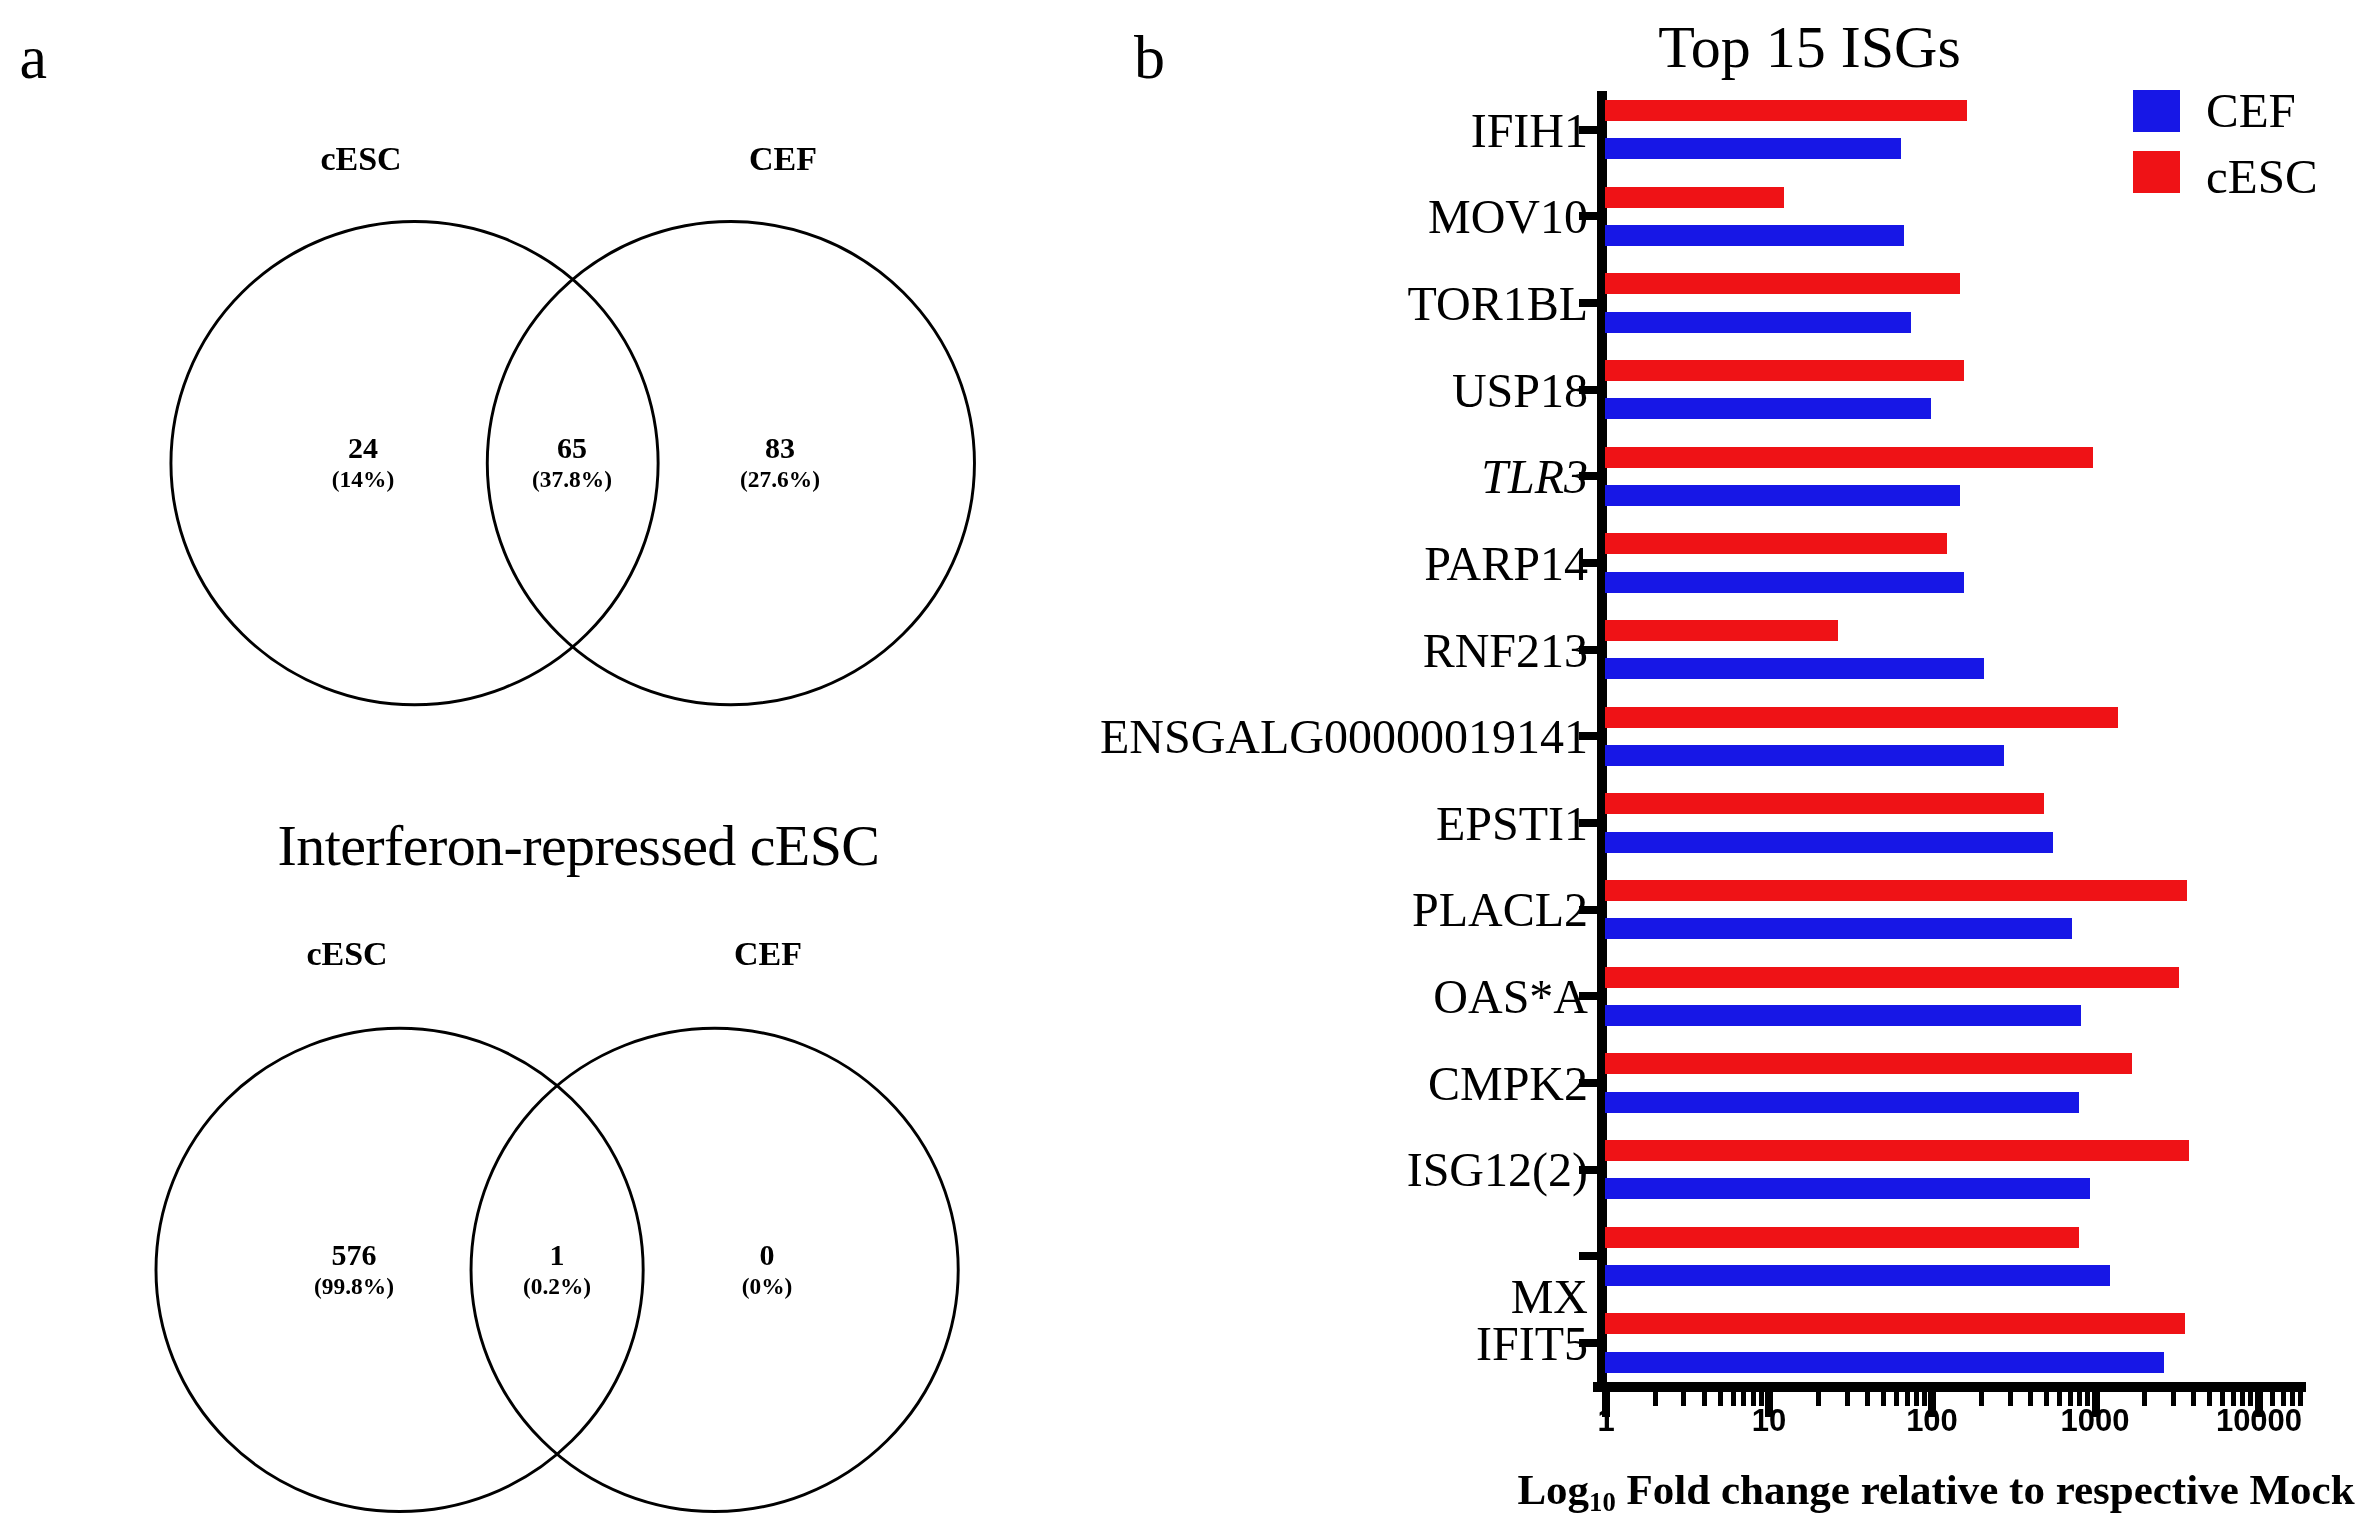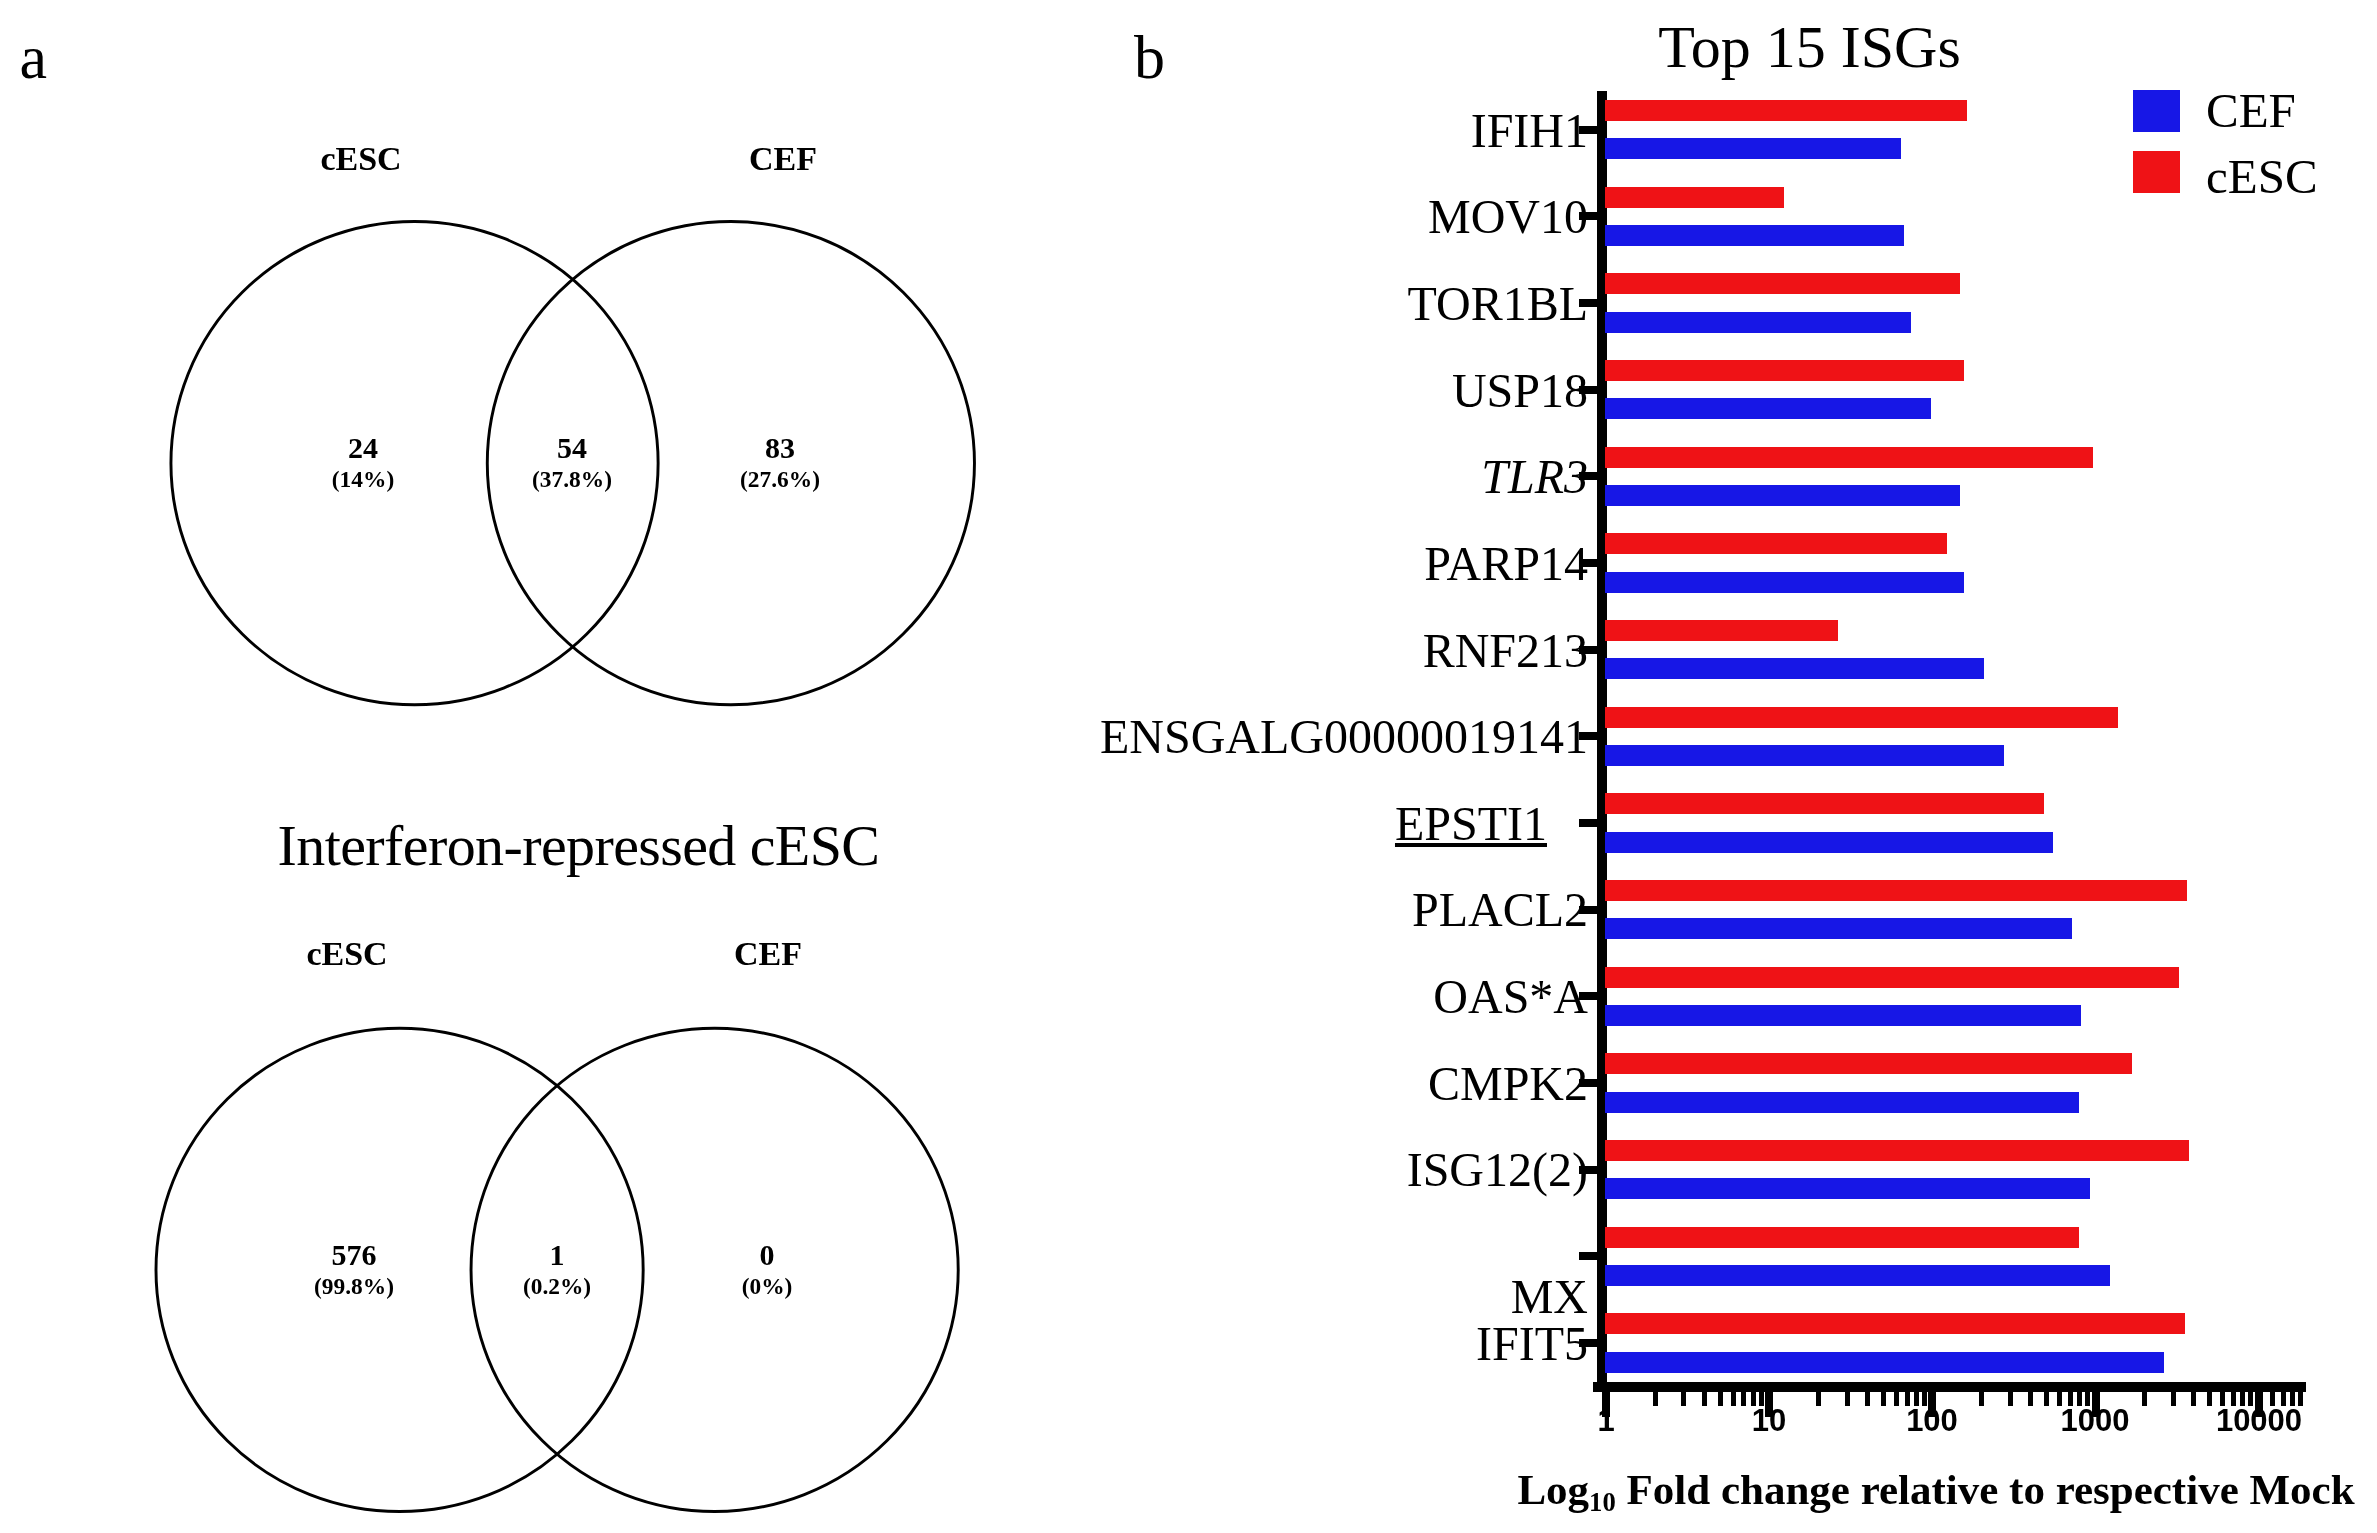--- a/index.html
+++ b/index.html
@@ -43,21 +43,21 @@
   </svg>
 
   <div class="abs set-label" style="left:361px;top:159px;">cESC</div>
   <div class="abs set-label" style="left:783px;top:159px;">CEF</div>
 
   <div class="abs region" style="left:363px;top:463px;">
     <div class="count">24</div>
     <div class="pct">(14%)</div>
   </div>
   <div class="abs region" style="left:572px;top:463px;">
-    <div class="count">54</div>
+    <div class="count">65</div>
     <div class="pct">(37.8%)</div>
   </div>
   <div class="abs region" style="left:780px;top:463px;">
     <div class="count">83</div>
     <div class="pct">(27.6%)</div>
   </div>
 
   <div class="abs venn-title" style="top:817px;">Interferon-repressed cESC</div>
   <div class="abs set-label" style="left:347px;top:954px;">cESC</div>
   <div class="abs set-label" style="left:768px;top:954px;">CEF</div>
@@ -112,21 +112,21 @@
       <div class="abs bar" style="left: 1605px; top: 533px; width: 342px; background: rgb(239, 18, 22);"></div>
       <div class="abs bar" style="left: 1605px; top: 572px; width: 359px; background: rgb(23, 23, 230);"></div>
       <div class="abs gene-label" style="right: 789px; top: 625px;">RNF213</div>
       <div class="abs gene-tick" style="top: 646px;"></div>
       <div class="abs bar" style="left: 1605px; top: 620px; width: 233px; background: rgb(239, 18, 22);"></div>
       <div class="abs bar" style="left: 1605px; top: 658px; width: 379px; background: rgb(23, 23, 230);"></div>
       <div class="abs gene-label" style="right: 789px; top: 711px;">ENSGALG00000019141</div>
       <div class="abs gene-tick" style="top: 732px;"></div>
       <div class="abs bar" style="left: 1605px; top: 707px; width: 513px; background: rgb(239, 18, 22);"></div>
       <div class="abs bar" style="left: 1605px; top: 745px; width: 399px; background: rgb(23, 23, 230);"></div>
-      <div class="abs gene-label" style="right: 830px; top: 798px; text-decoration: underline;">EPSTI1</div>
+      <div class="abs gene-label" style="right: 789px; top: 798px;">EPSTI1</div>
       <div class="abs gene-tick" style="top: 819px;"></div>
       <div class="abs bar" style="left: 1605px; top: 793px; width: 439px; background: rgb(239, 18, 22);"></div>
       <div class="abs bar" style="left: 1605px; top: 832px; width: 448px; background: rgb(23, 23, 230);"></div>
       <div class="abs gene-label" style="right: 789px; top: 884px;">PLACL2</div>
       <div class="abs gene-tick" style="top: 906px;"></div>
       <div class="abs bar" style="left: 1605px; top: 880px; width: 582px; background: rgb(239, 18, 22);"></div>
       <div class="abs bar" style="left: 1605px; top: 918px; width: 467px; background: rgb(23, 23, 230);"></div>
       <div class="abs gene-label" style="right: 789px; top: 971px;">OAS*A</div>
       <div class="abs gene-tick" style="top: 992px;"></div>
       <div class="abs bar" style="left: 1605px; top: 967px; width: 574px; background: rgb(239, 18, 22);"></div>

